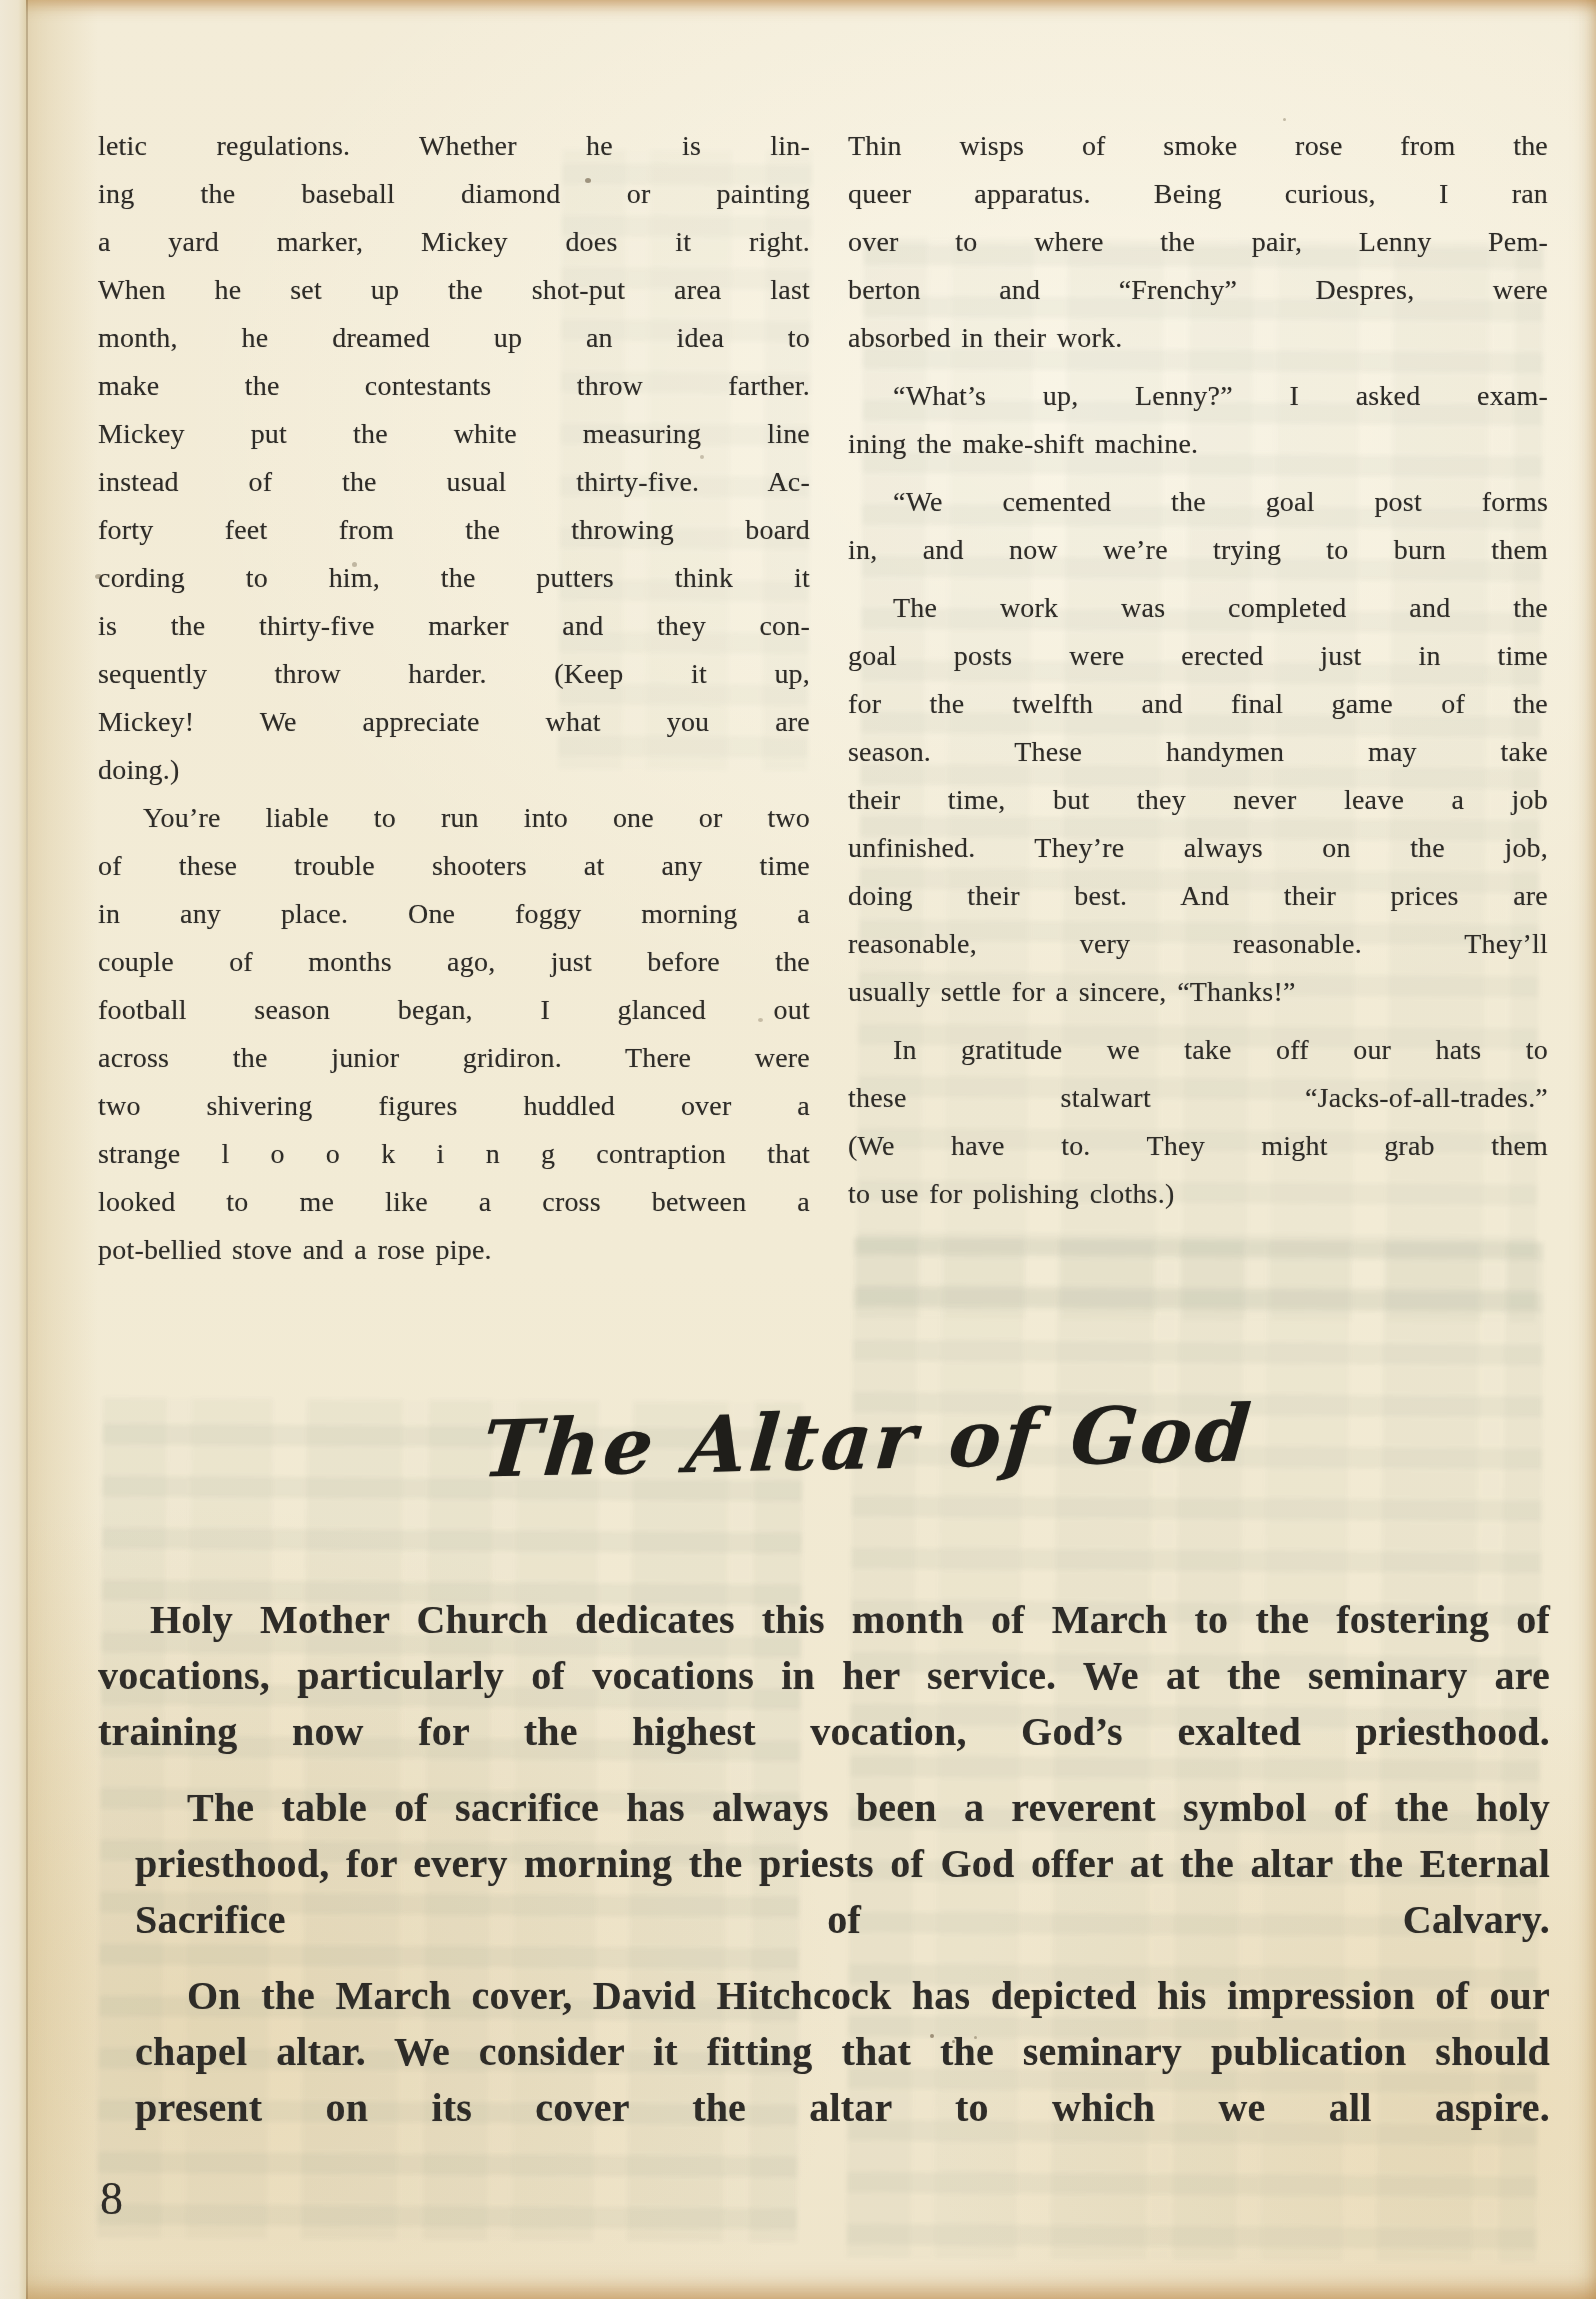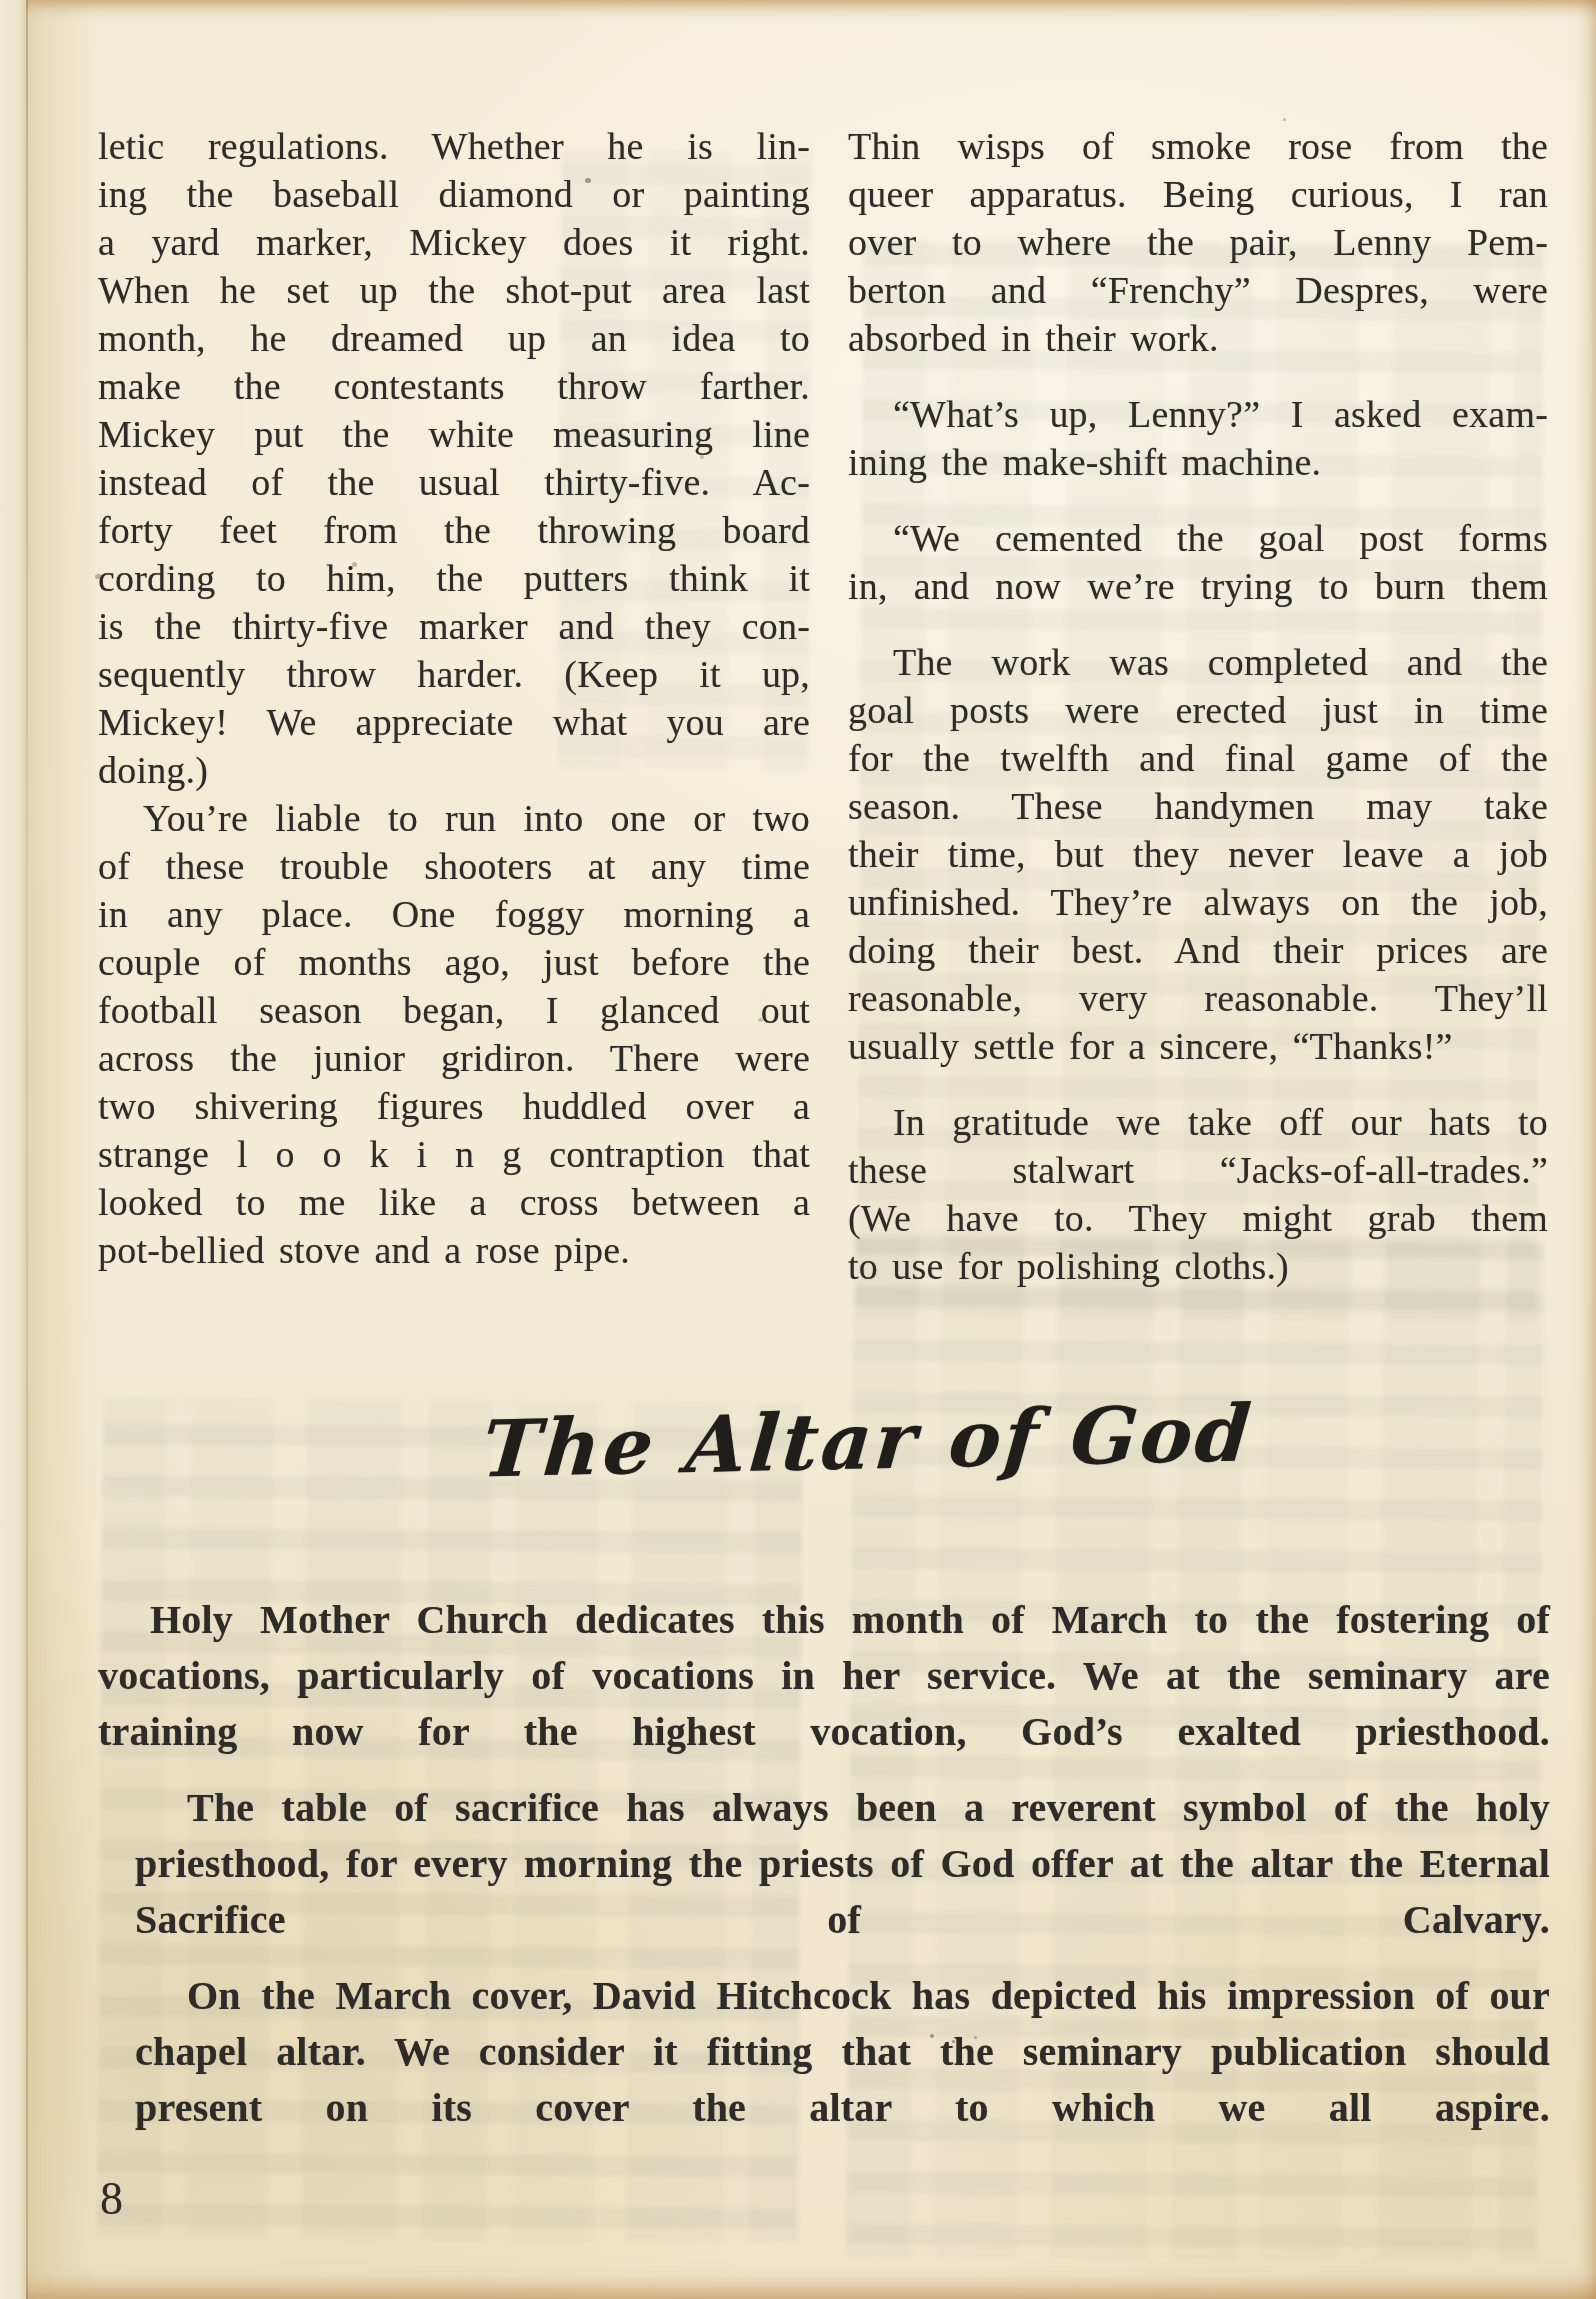--- a/index.html
+++ b/index.html
@@ -43,25 +43,25 @@
   }
   .ghost-a{left:560px;top:150px;width:250px;height:620px;opacity:.45;}
   .ghost-b{left:860px;top:240px;width:680px;height:1080px;opacity:.6;}
   .ghost-c{left:100px;top:1400px;width:700px;height:840px;opacity:.8;}
   .ghost-d{left:850px;top:1240px;width:690px;height:1020px;opacity:.7;}
 
   
   .col{position:absolute;color:#2e2c28;text-shadow:0 0 1px rgba(46,44,40,0.35);}
   .col-left{left:98px;top:122px;width:712px;}
   .col-right{left:848px;top:122px;width:700px;}
-  .col .line{font-size:38px;line-height:48px;letter-spacing:.2px;word-spacing:.12em;
+  .col .line{font-size:28px;line-height:48px;letter-spacing:.2px;word-spacing:.12em;
     text-align:justify;text-align-last:justify;text-justify:inter-word;white-space:normal;}
   .line.last{text-align-last:left;}
   .line.indent{text-indent:45px;}
-  .col-right .para + .para{margin-top:28px;}
+  .col-right .para + .para{margin-top:10px;}
 
   
   .script-heading{
     position:absolute;left:0;top:1396px;width:1596px;margin:0;
     padding-left:70px;text-align:center;
     font-family:"DejaVu Serif",serif;font-style:italic;font-weight:bold;
     font-size:78px;letter-spacing:3px;color:#1f1e1a;
     transform:rotate(-1.2deg) skewX(-6deg);
     text-shadow:0 0 1px rgba(30,30,26,0.5);
   }

